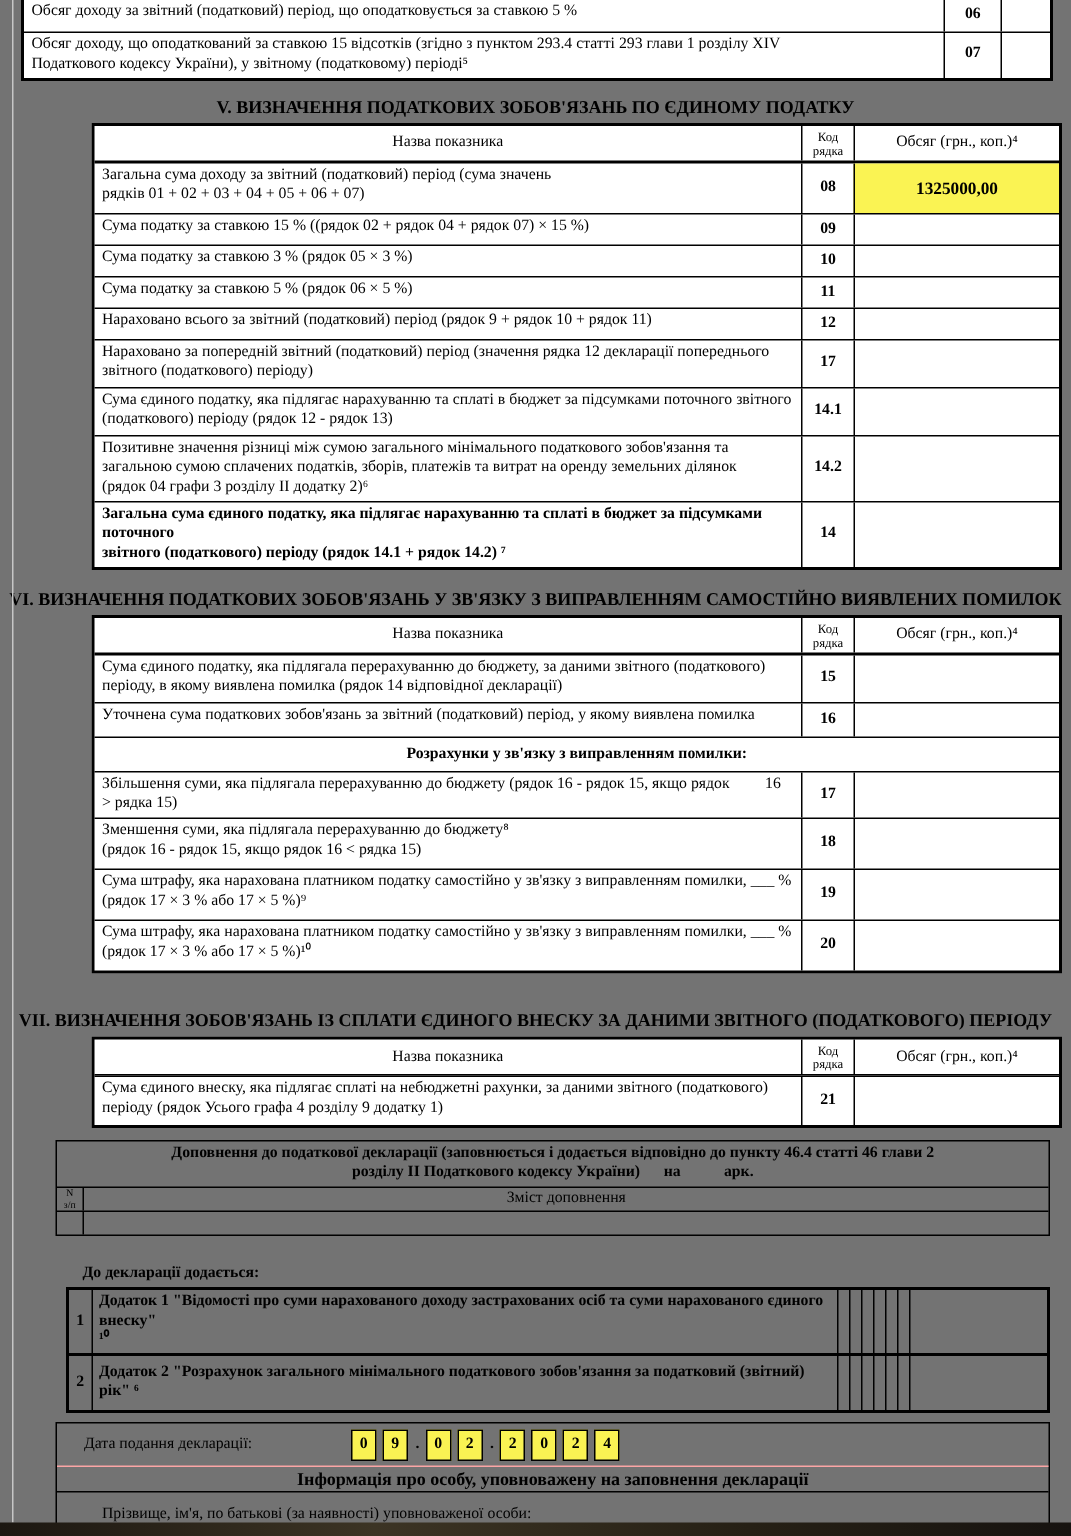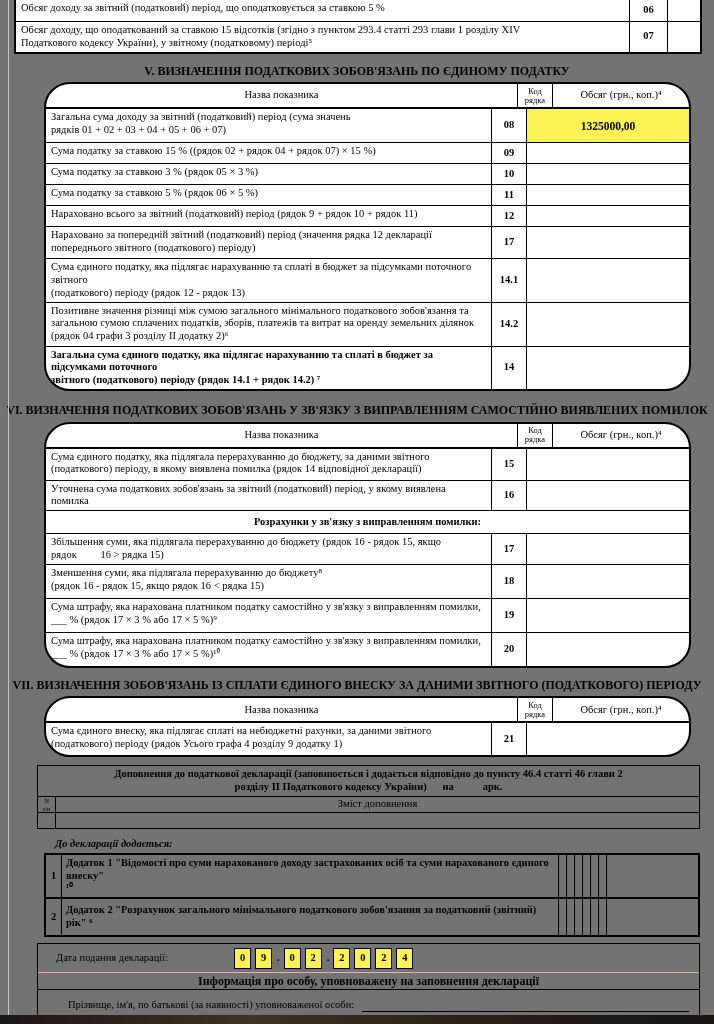--- a/index.html
+++ b/index.html
@@ -16,50 +16,50 @@
 
   .pre { white-space:pre-line; }
 
   
   .tbl { border:2px solid #000; background:#fff; }
   .trow { display:flex; border-top:1px solid #000; align-items:stretch; }
   .trow:first-child { border-top:none; }
   .hdr-row { border-bottom:1px solid #000; }
   .cell-name { flex:1; padding:2px 5px 2px 5px; }
   .cell-code { width:35px; border-left:1px solid #000; display:flex; align-items:center; justify-content:center; font-weight:bold; text-align:center; }
-  .cell-val  { width:163px; border-left:1px solid #000; display:flex; align-items:center; justify-content:center; }
+  .cell-val  { width:137px; border-left:1px solid #000; display:flex; align-items:center; justify-content:center; }
   .cell-name-h { flex:1; display:flex; align-items:center; justify-content:center; text-align:center; }
   .cell-code-h { width:35px; border-left:1px solid #000; display:flex; align-items:center; justify-content:center; text-align:center; font-size:8.5px; line-height:1.05; }
   .cell-val-h  { width:137px; border-left:1px solid #000; display:flex; align-items:center; justify-content:center; text-align:center; }
 
   
   .top-tbl { margin-left:14px; width:688px; border:none; border-left:2px solid #000; border-right:2px solid #000; border-bottom:2.5px solid #000; }
   .top-tbl .cell-code { width:38px; }
   .top-tbl .cell-val  { width:33px; }
 
-  .sec-tbl { margin-left:44px; width:647px;border-radius:26px; }
+  .sec-tbl { margin-left:61px; width:647px; }
 
   .sec-title { text-align:center; font-weight:bold; font-size:12px; }
   .bold { font-weight:bold; }
 
   .mh21{min-height:21px}.mh23{min-height:23px}.mh24{min-height:24px}.mh26{min-height:26px}
   .mh29{min-height:29px}.mh32{min-height:32px}.mh33{min-height:33px}.mh34{min-height:34px}.mh44{min-height:44px}
   .hl { background:#faf353; font-weight:bold; font-size:11.5px; }
 
   .sub-row { justify-content:center; align-items:center; font-weight:bold; text-align:center; }
 
   
   .supp-box { margin-left:37px; margin-top:8px; width:663px; border:1.5px solid #000; }
   .supp-title { padding:2px 30px; text-align:center; font-weight:bold; white-space:pre-line; }
   .supp-hdr { display:flex; border-top:1px solid #000; border-bottom:1px solid #000; min-height:17px; }
   .supp-num { width:18px; border-right:1px solid #000; font-size:6.5px; line-height:1.1; display:flex; align-items:center; justify-content:center; text-align:center; white-space:pre-line; }
   .supp-content { flex:1; display:flex; align-items:center; justify-content:center; }
   .supp-empty { min-height:15px; }
 
-  .attach-label { margin:9px 0 2px 55px; font-weight:bold;font-style:italic; }
+  .attach-label { margin:19px 0 2px 55px; font-weight:bold; }
   .attach-tbl { margin-left:44px; width:656px; border:2.5px solid #000; }
   .attach-row { display:flex; border-top:2px solid #000; min-height:38px; align-items:stretch; }
   .attach-row:first-child { border-top:none; }
   .attach-num { width:16px; border-right:1px solid #000; display:flex; align-items:center; justify-content:center; font-weight:bold; }
   .attach-name { flex:1; padding:2px 4px; font-weight:bold; display:flex; align-items:center; white-space:pre-line; }
   .attach-mark { width:8px; border-left:1px solid #000; }
   .attach-wide { width:92px; border-left:1px solid #000; }
 
   
   .date-box { margin-left:37px; margin-top:6px; width:663px; border:1.5px solid #000; }
@@ -197,21 +197,21 @@
       <div class="cell-code">19</div>
       <div class="cell-val"></div>
     </div>
     <div class="trow mh34">
       <div class="cell-name pre">Сума штрафу, яка нарахована платником податку самостійно у зв'язку з виправленням помилки, ___ % (рядок 17 × 3 % або 17 × 5 %)¹⁰</div>
       <div class="cell-code">20</div>
       <div class="cell-val"></div>
     </div>
   </div>
 
-  <div class="sec-title" style="margin-top:10px">VII. ВИЗНАЧЕННЯ ЗОБОВ'ЯЗАНЬ ІЗ СПЛАТИ ЄДИНОГО ВНЕСКУ ЗА ДАНИМИ ЗВІТНОГО (ПОДАТКОВОГО) ПЕРІОДУ</div>
+  <div class="sec-title" style="margin-top:24px">VII. ВИЗНАЧЕННЯ ЗОБОВ'ЯЗАНЬ ІЗ СПЛАТИ ЄДИНОГО ВНЕСКУ ЗА ДАНИМИ ЗВІТНОГО (ПОДАТКОВОГО) ПЕРІОДУ</div>
   <div class="tbl sec-tbl" style="margin-top:4px">
     <div class="trow hdr-row mh24">
       <div class="cell-name-h">Назва показника</div>
       <div class="cell-code-h pre">Код
 рядка</div>
       <div class="cell-val-h">Обсяг (грн., коп.)⁴</div>
     </div>
     <div class="trow mh33">
       <div class="cell-name pre">Сума єдиного внеску, яка підлягає сплаті  на небюджетні рахунки, за даними звітного (податкового) періоду (рядок Усього графа 4 розділу 9 додатку 1)</div>
       <div class="cell-code">21</div>

